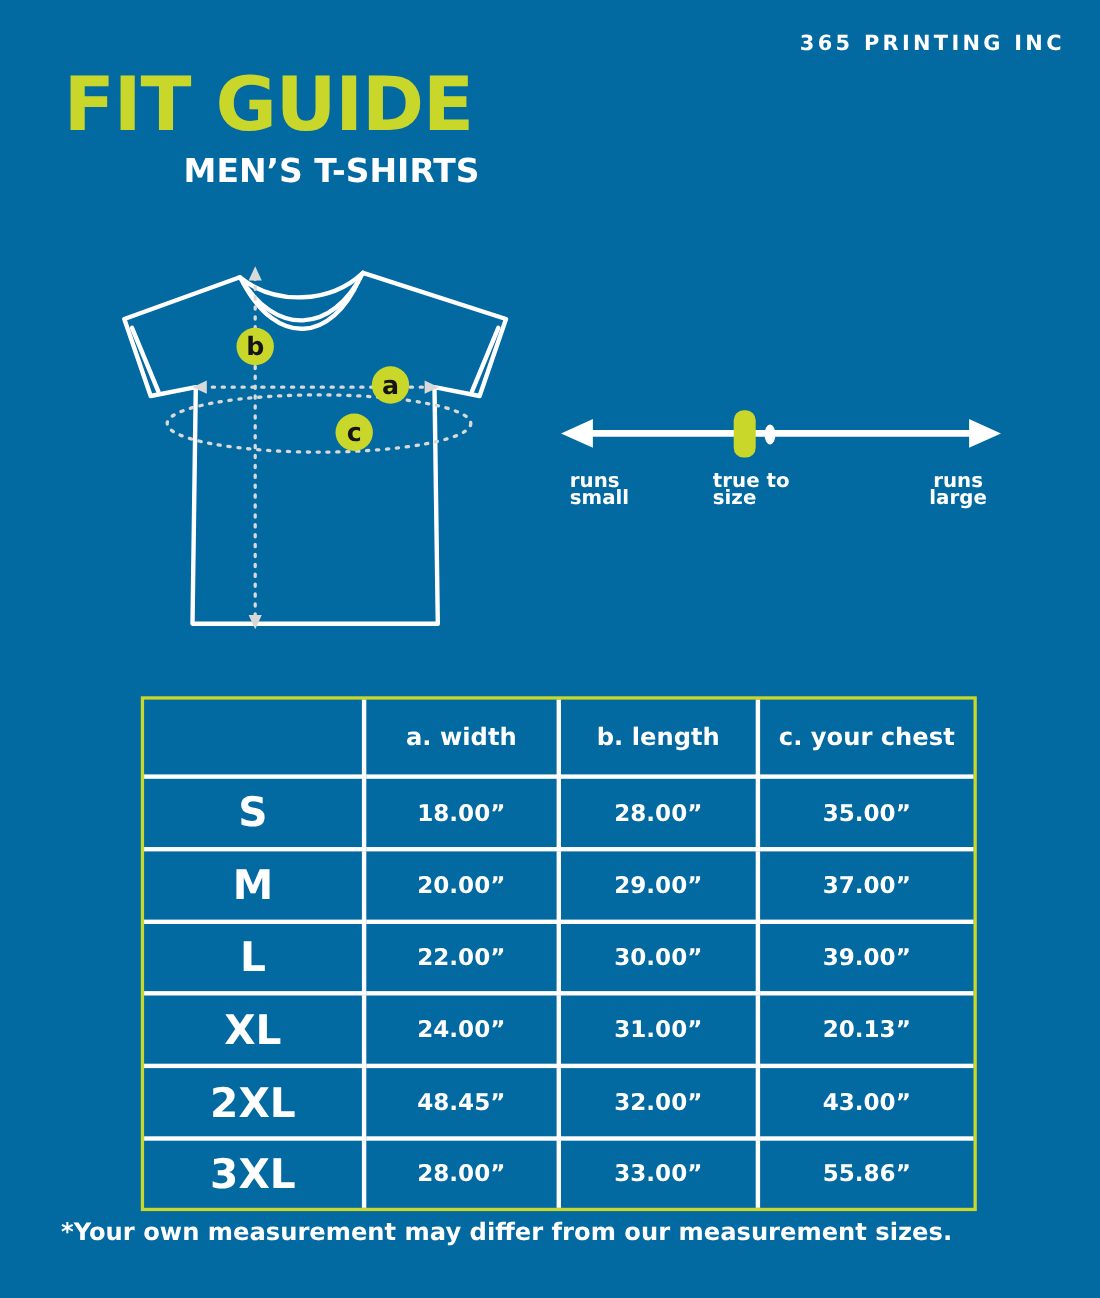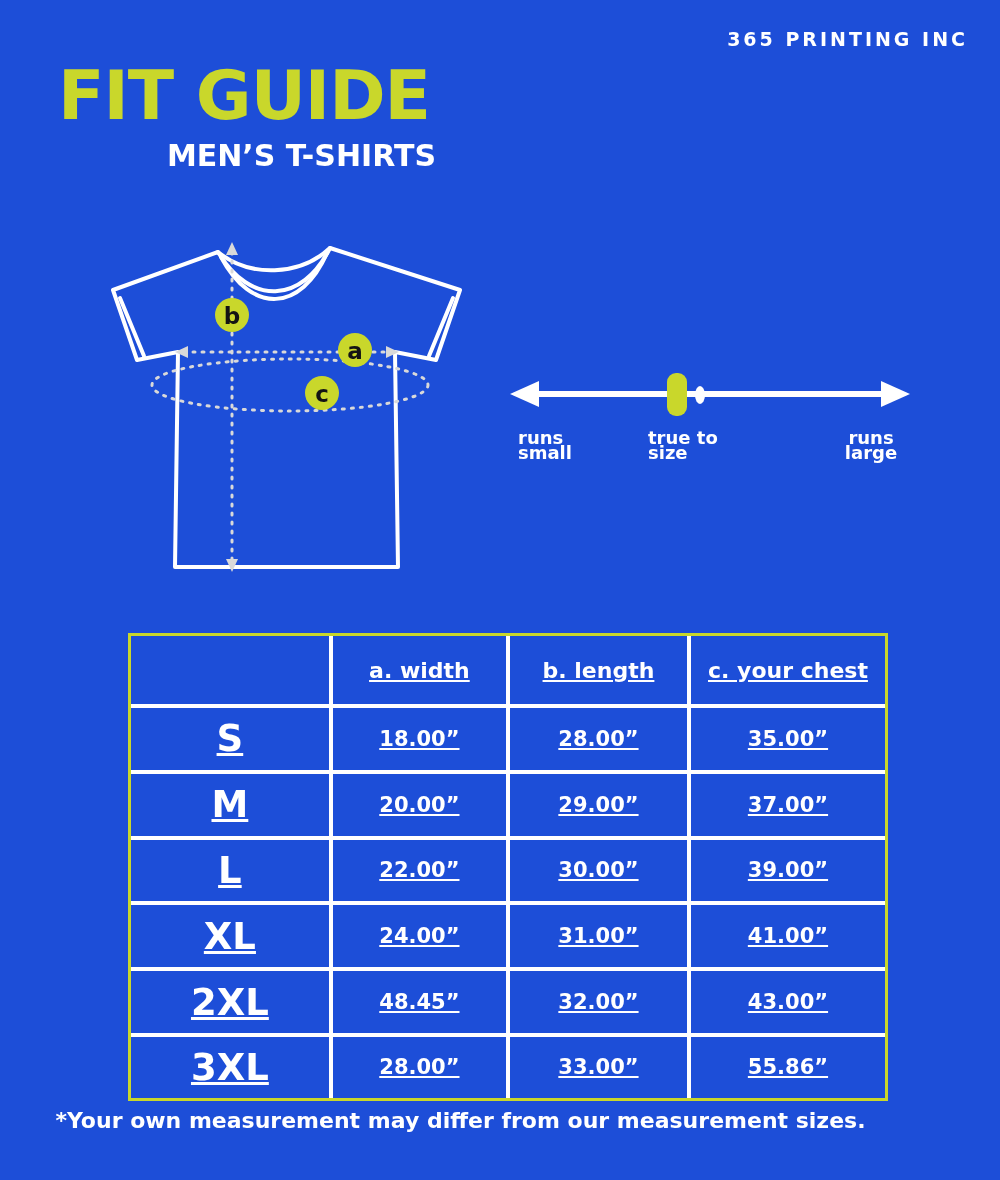--- a/index.html
+++ b/index.html
@@ -36,38 +36,38 @@
   .table-wrap{
     position:absolute;left:128px;top:633px;width:754px;height:462px;
     border:3px solid var(--accent);
   }
   table.size-chart{
     width:100%;height:100%;
     border-collapse:collapse;border-style:hidden;table-layout:fixed;
   }
   table.size-chart th,table.size-chart td{
     border:4px solid #fff;text-align:center;vertical-align:middle;
-    color:#fff;font-weight:bold;padding:0;text-decoration:underline;
+    color:#fff;font-weight:bold;padding:0;
   }
   table.size-chart thead th{height:68px;font-size:22px;}
   table.size-chart td{font-size:21px;}
   table.size-chart td.size{font-size:37px;}
   .col-size{width:26.5%;}
   .col-width{width:23.5%;}
   .col-length{width:24%;}
   .col-chest{width:26%;}
   .footnote{
     position:absolute;left:0;top:1108px;width:921px;
     text-align:center;font-size:22px;font-weight:bold;color:#fff;
   }
 </style>
 </head>
 <body>
 
-<div class="canvas" style="background: #1d4ed8;">
+<div class="canvas" style="background: #0369a1;">
 
   <div class="brand">365 PRINTING INC</div>
   <div class="title">FIT GUIDE</div>
   <div class="subtitle">MEN’S T-SHIRTS</div>
 
   <svg class="tshirt-svg" width="380" height="352" viewBox="0 0 380 352">
 
     <g fill="none" stroke="#ffffff" stroke-width="4" stroke-linejoin="round" stroke-linecap="round">
       <path d="M118,22 L13,60 L37,130 L78,122 L75,337 L298,337 L295,122 L336,130 L360,60 L230,18
                C200,46 150,48 118,22 Z"></path>
@@ -154,21 +154,21 @@
         <tr>
           <td class="size">L</td>
           <td>22.00”</td>
           <td>30.00”</td>
           <td>39.00”</td>
         </tr>
         <tr>
           <td class="size">XL</td>
           <td>24.00”</td>
           <td>31.00”</td>
-          <td>41.00”</td>
+          <td>20.13”</td>
         </tr>
         <tr>
           <td class="size">2XL</td>
           <td>48.45”</td>
           <td>32.00”</td>
           <td>43.00”</td>
         </tr>
         <tr>
           <td class="size">3XL</td>
           <td>28.00”</td>

